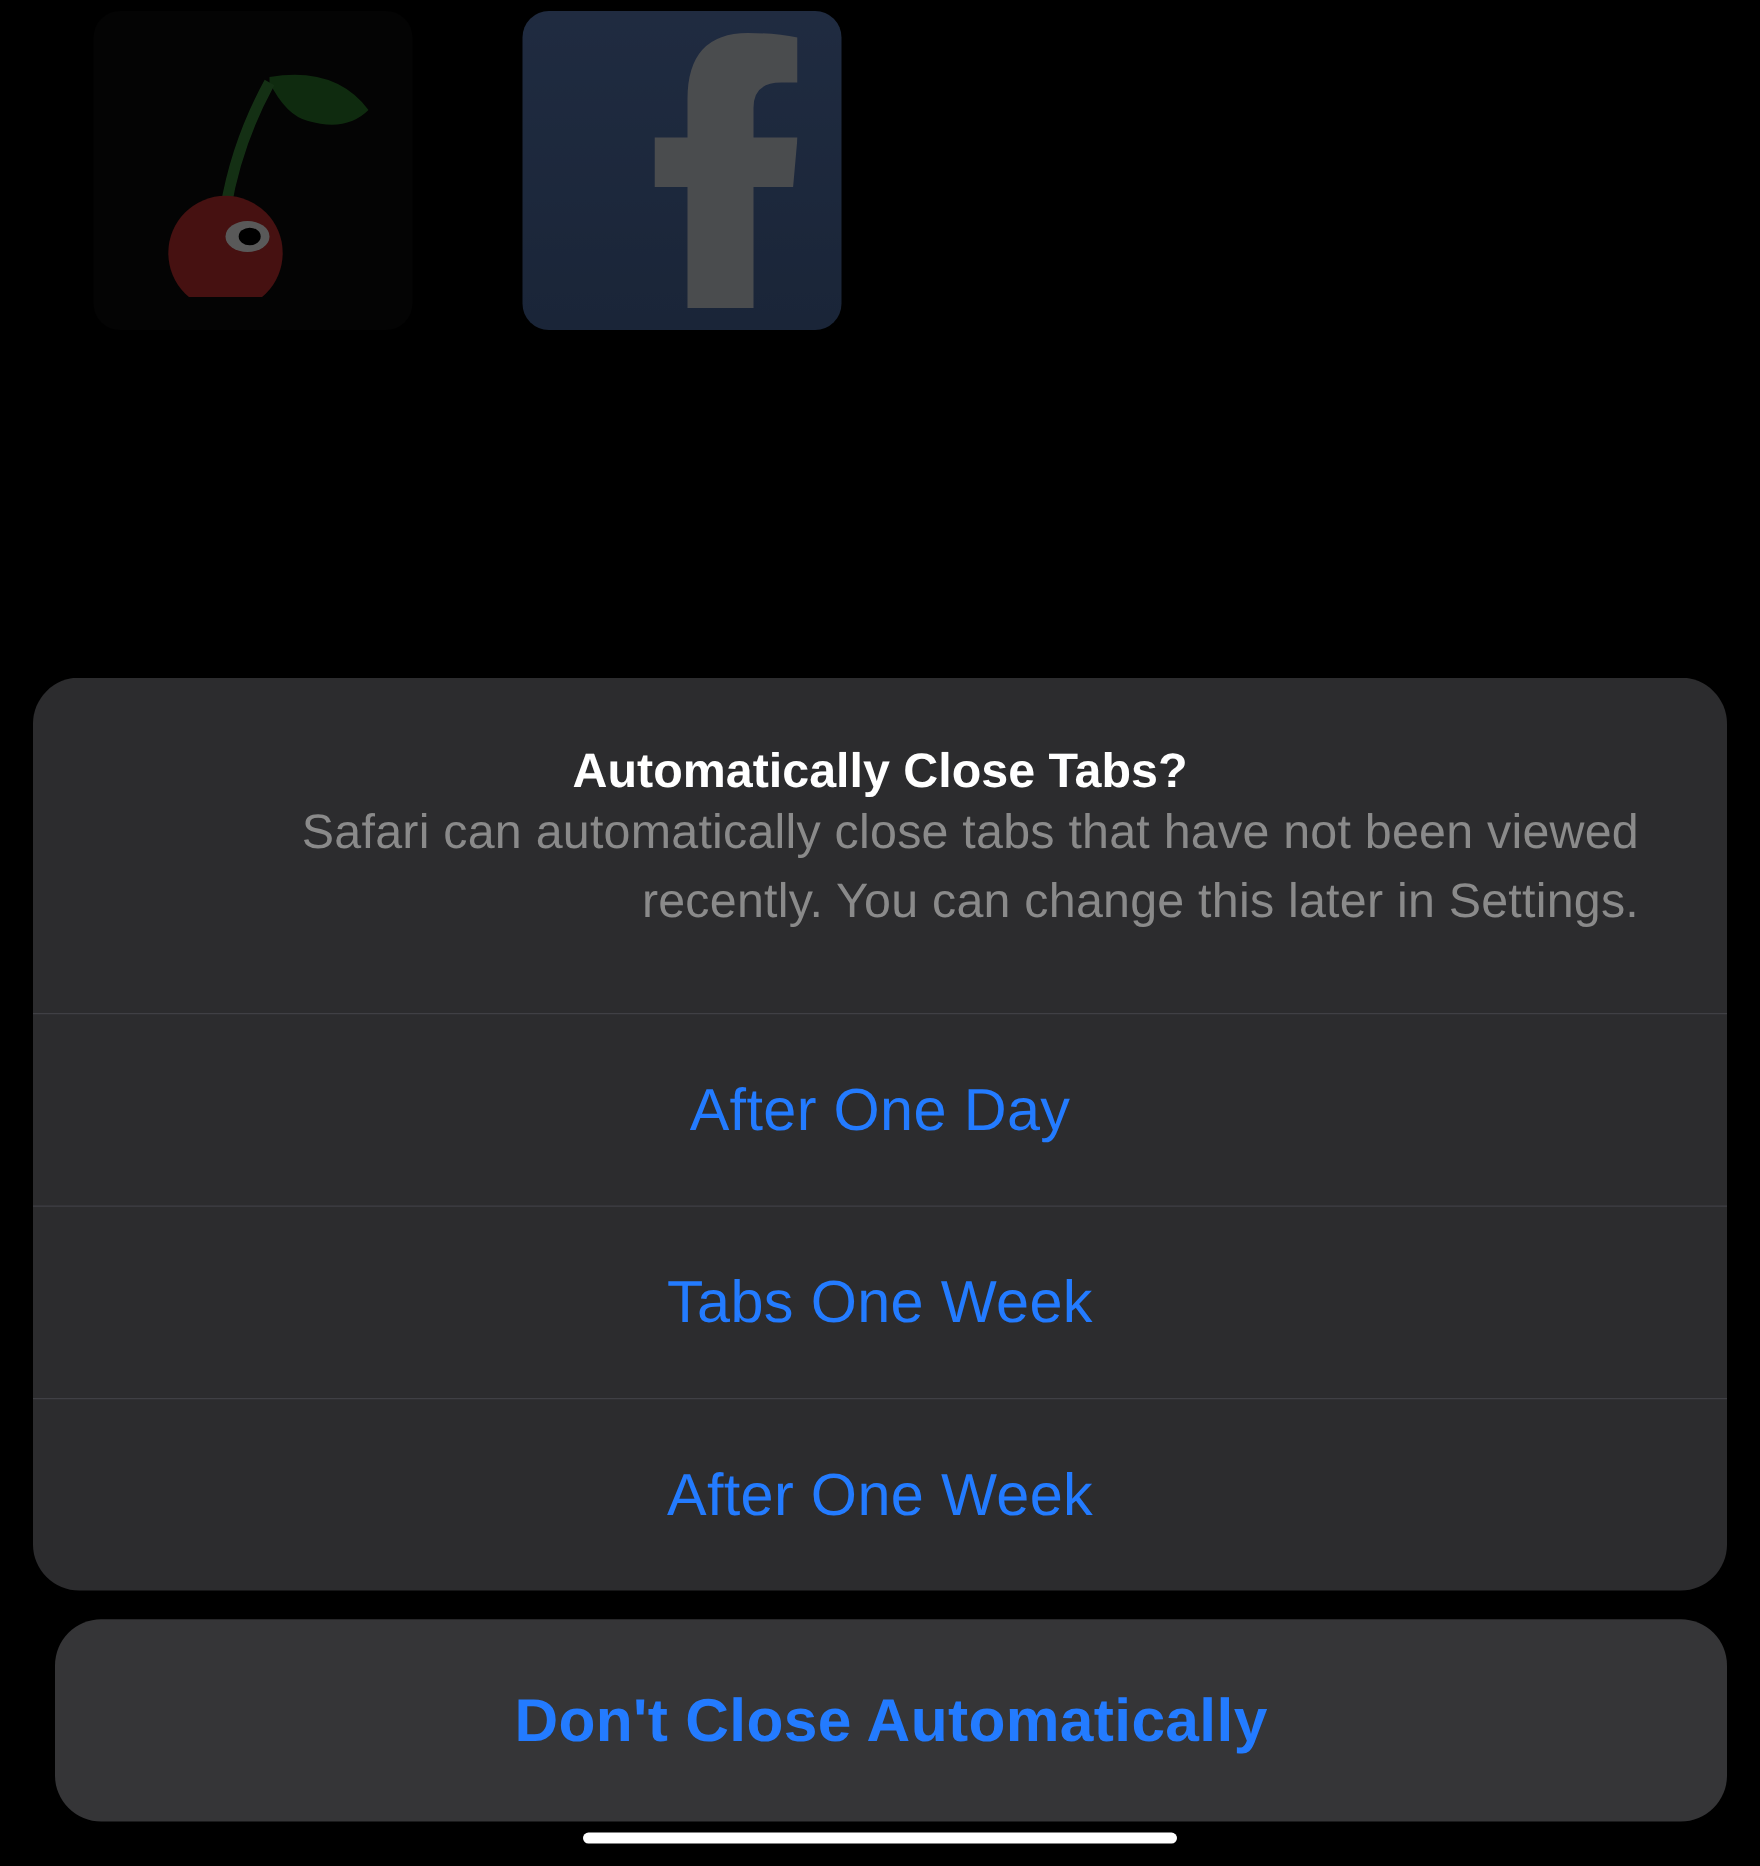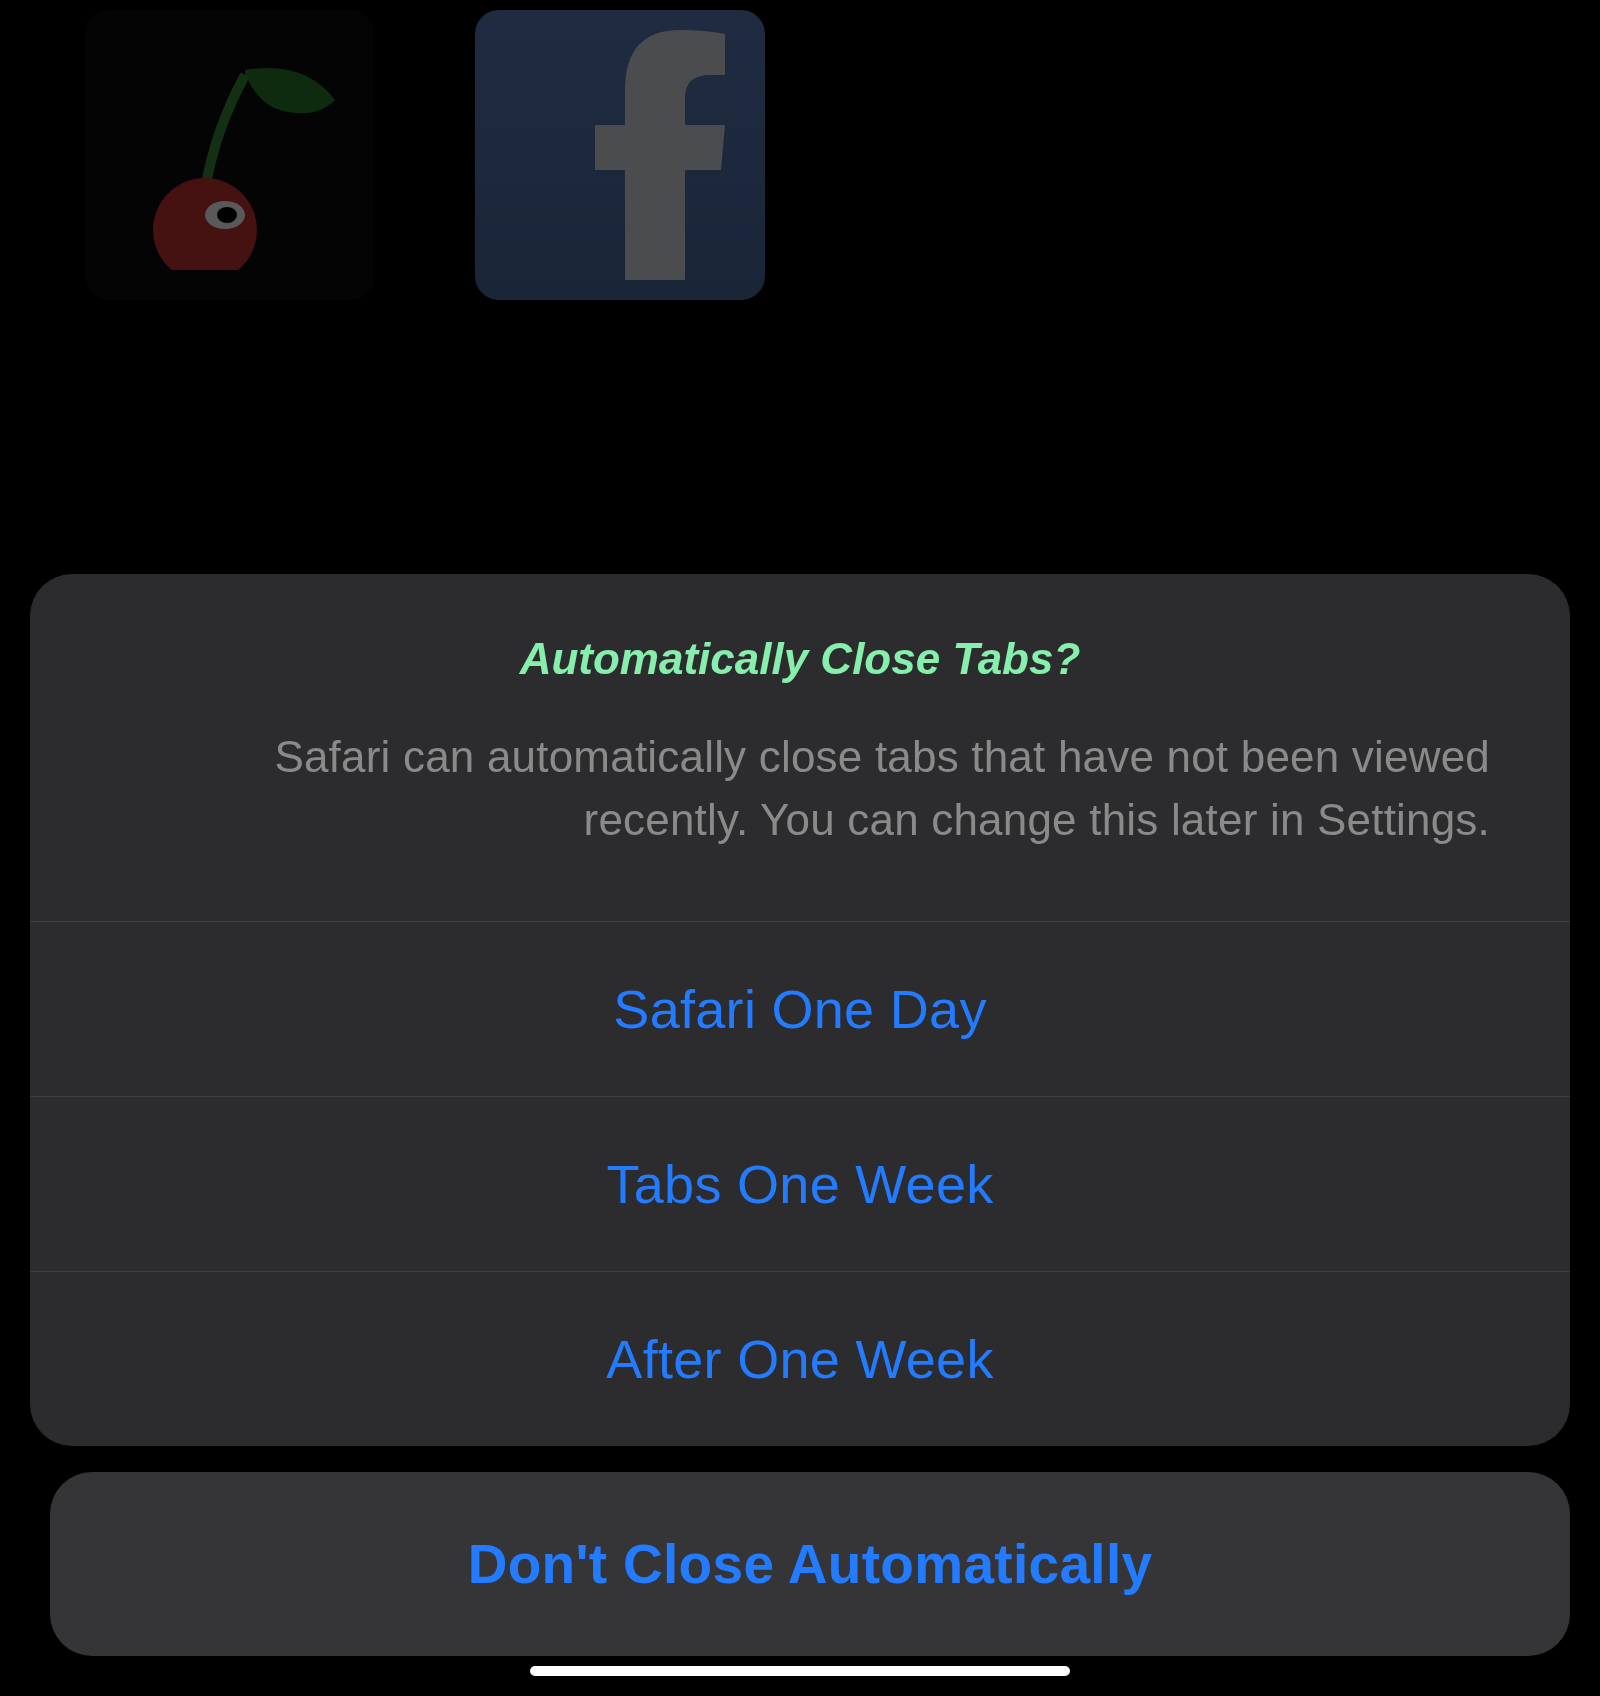--- a/index.html
+++ b/index.html
@@ -80,26 +80,24 @@
       background: rgba(48, 48, 50, 0.92);
       backdrop-filter: blur(40px);
       border-radius: 42px;
       overflow: hidden;
     }
     .action-sheet-header {
       padding: 60px 80px 70px 80px;
       text-align: center;
     }
     .action-sheet-title {
-      color: #86efac;
+      color: #ffffff;
       font-size: 44px;
       font-weight: 600;
-      margin-bottom: 42px;
       letter-spacing: 0px;
-      font-style: italic;
     }
     .action-sheet-message {
       color: #8a8a8a;
       font-size: 44px;
       font-weight: 400;
       line-height: 1.42;
       letter-spacing: 0.2px;
       text-align: right;
     }
     .action-button {
@@ -168,21 +166,21 @@
     </div>
   </div>
 </div>
 
 <div class="action-sheet-container">
   <div class="action-sheet-main">
     <div class="action-sheet-header">
       <div class="action-sheet-title">Automatically Close Tabs?</div>
       <div class="action-sheet-message">Safari can automatically close tabs that have not been viewed recently. You can change this later in Settings.</div>
     </div>
-    <button class="action-button">Safari One Day</button>
+    <button class="action-button">After One Day</button>
     <button class="action-button">Tabs One Week</button>
     <button class="action-button">After One Week</button>
   </div>
   <div class="action-sheet-cancel">
     <button class="cancel-button">Don't Close Automatically</button>
   </div>
 </div>
 
 <div class="home-indicator"></div>
 

